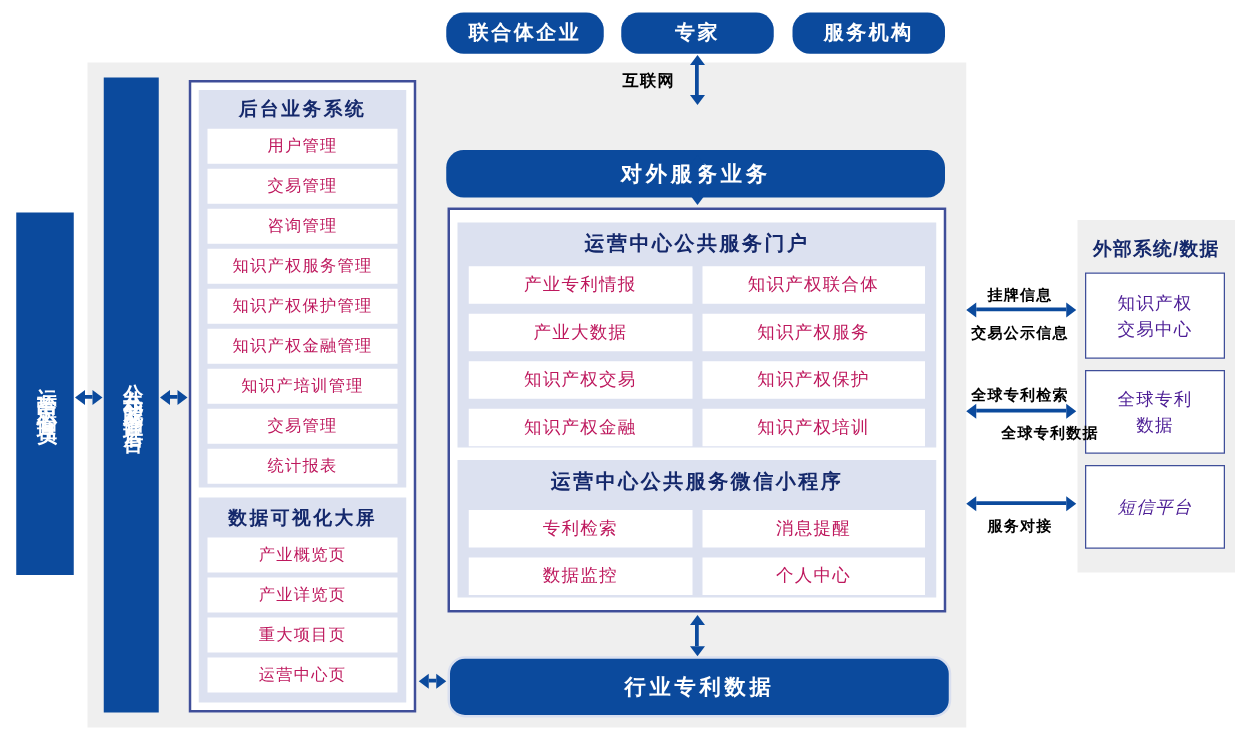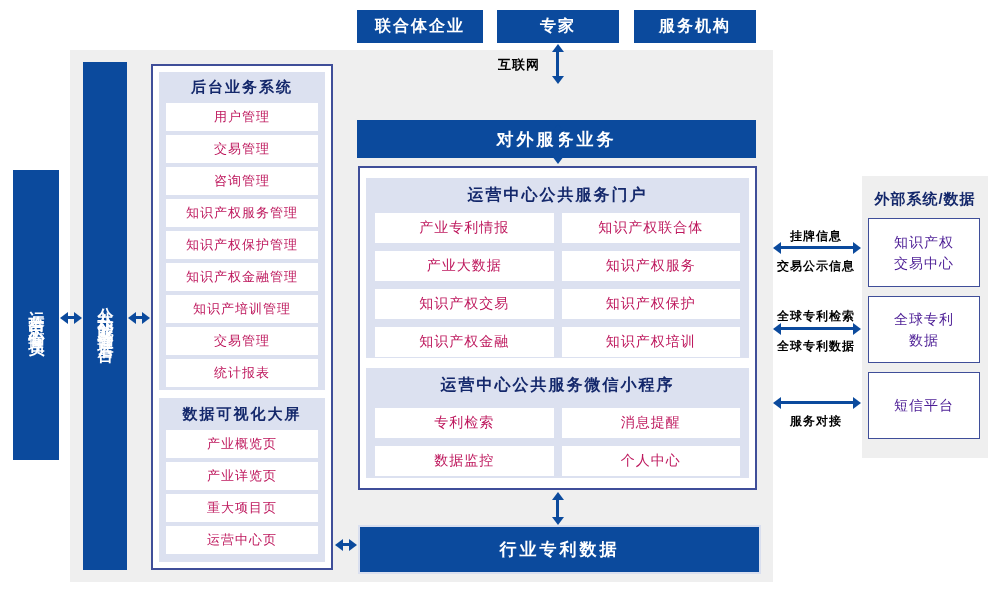--- a/index.html
+++ b/index.html
@@ -6,21 +6,21 @@
   .canvas {
     position:relative; width:1000px; height:601px; background:#ffffff;
     font-family:"Liberation Sans","DejaVu Sans",sans-serif; overflow:hidden;
   }
   .abs { position:absolute; }
   .panel { background:#efefef; }
 
   
   .bluefill {
     background:#0b4a9d; color:#ffffff; font-weight:bold;
-    display:flex; align-items:center; justify-content:center;
+    display:flex; align-items:center; justify-content:center;border-radius:14px;
   }
   .actor { font-size:16px; letter-spacing:2px; }
   .bigbar { font-size:17px; letter-spacing:3px; }
   .industry { border:2px solid #d9dfef; }
 
   
   .vbar {
     background:#0b4a9d; color:#ffffff; font-weight:bold; font-size:16px;
     writing-mode:vertical-rl; letter-spacing:5px;
     display:flex; align-items:center; justify-content:center;
@@ -158,30 +158,30 @@
     <div class="ext-title" style="position:absolute; top:14px; left:0; width:100%;">外部系统/数据</div>
 
     <div class="ext-box" style="top:42px; height:67px;">
       <div>知识产权</div>
       <div>交易中心</div>
     </div>
     <div class="ext-box" style="top:120px; height:65px;">
       <div>全球专利</div>
       <div>数据</div>
     </div>
-    <div class="ext-box" style="top:196px; height:65px;">
+    <div class="ext-box" style="top:196px; height:65px;font-style:italic;">
       <div>短信平台</div>
       <div></div>
     </div>
   </div>
 
   <div class="lbl" style="left:768px; top:228px; width:96px;">挂牌信息</div>
   <div class="ah" style="left:781px; top:246px; width:72px;"></div>
   <div class="lbl" style="left:762px; top:258px; width:108px;">交易公示信息</div>
 
   <div class="lbl" style="left:768px; top:308px; width:96px;">全球专利检索</div>
   <div class="ah" style="left:781px; top:327px; width:72px;"></div>
-  <div class="lbl" style="left:768px; top:338px; width:96px;">全球专利数据</div>
+  <div class="lbl" style="left:792px; top:338px; width:96px;">全球专利数据</div>
 
   <div class="ah" style="left:781px; top:401px; width:72px;"></div>
   <div class="lbl" style="left:768px; top:413px; width:96px;">服务对接</div>
 
 </div>
 
 </body></html>

